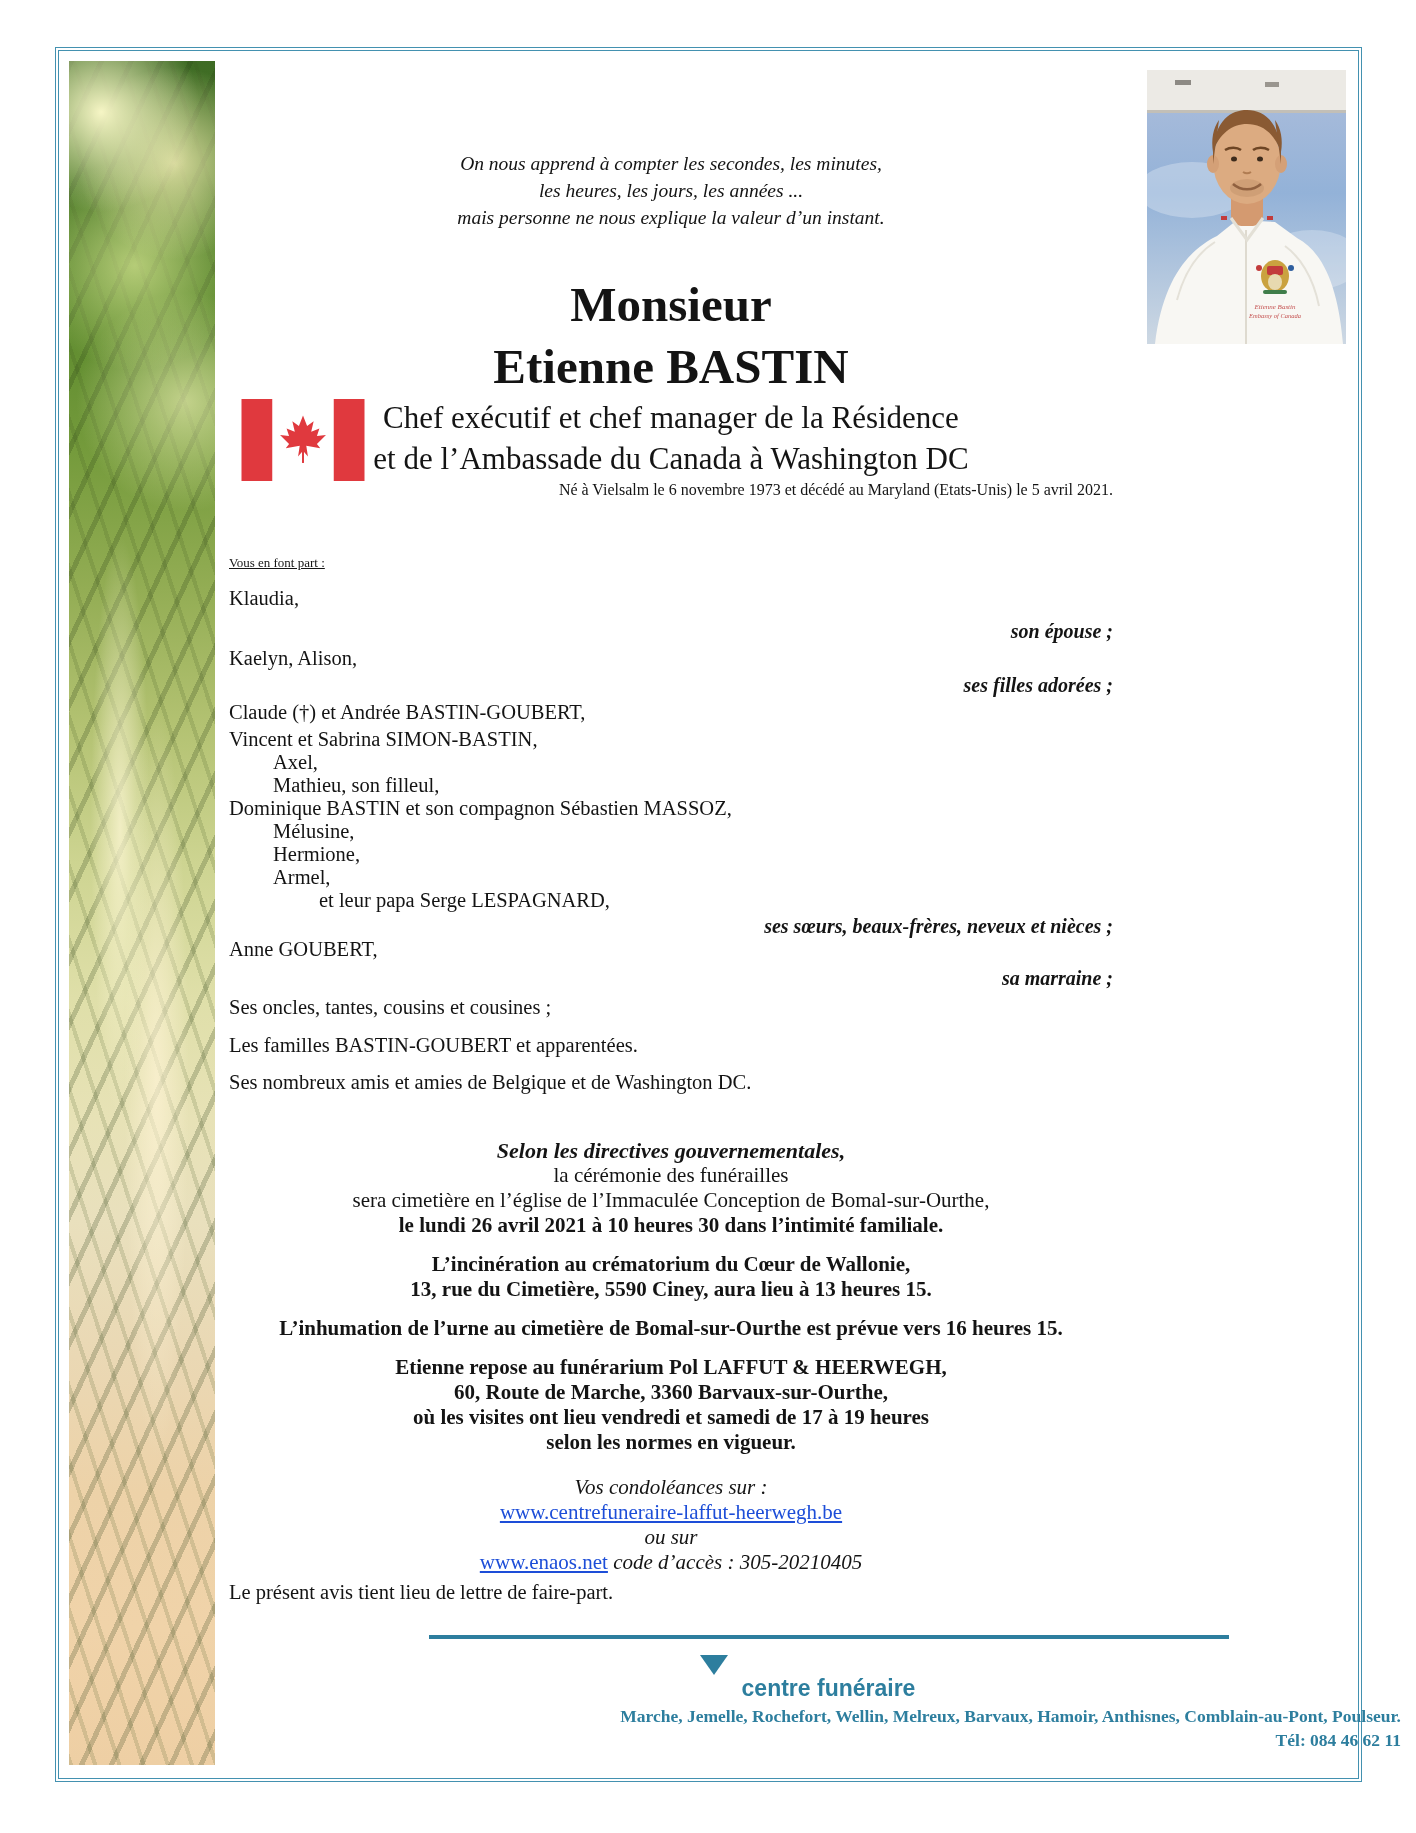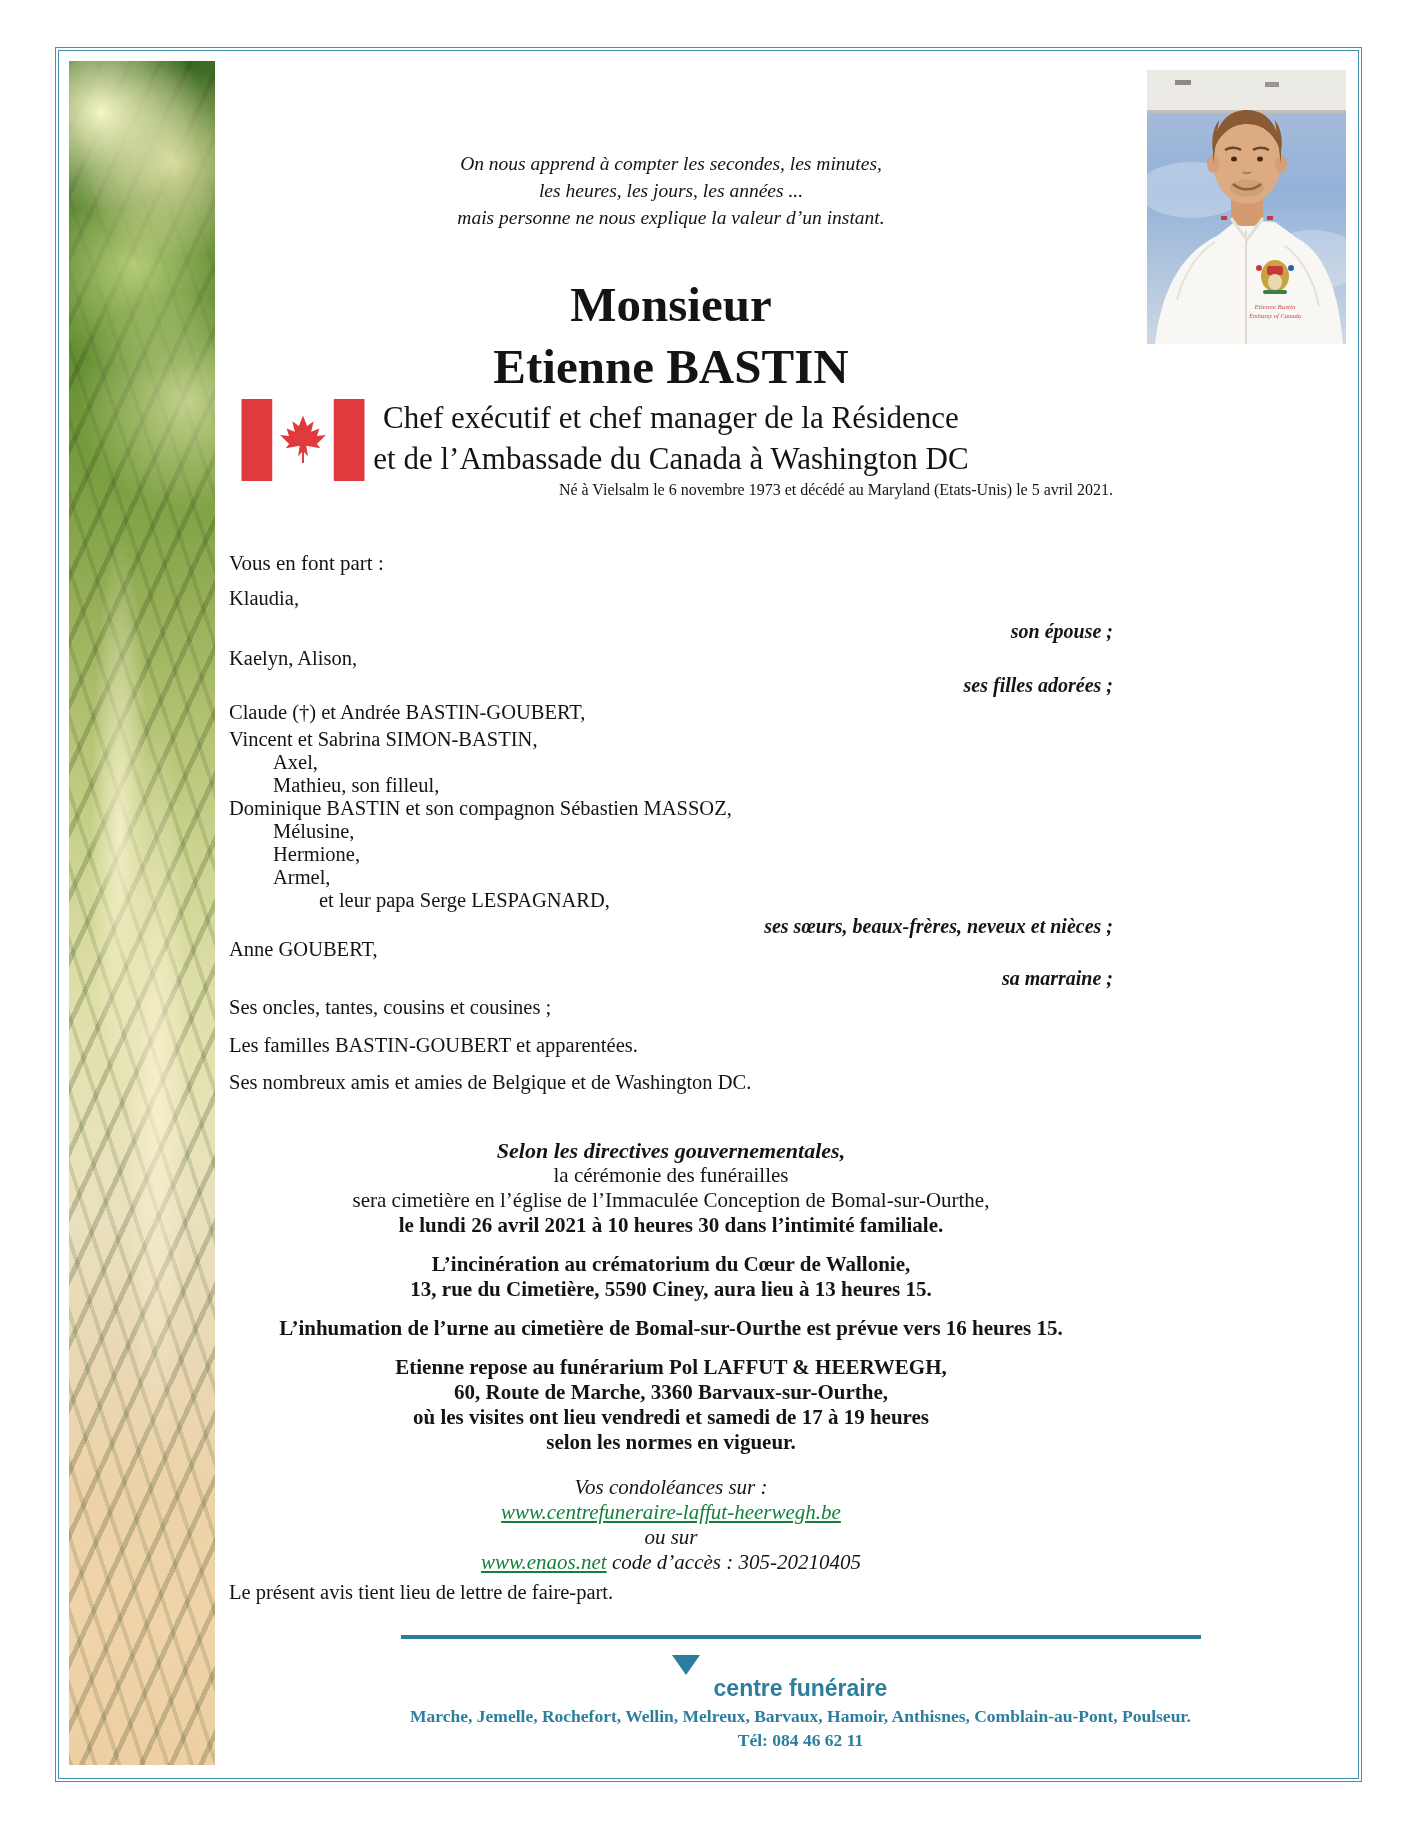--- a/index.html
+++ b/index.html
@@ -38,40 +38,40 @@
   .quote{position:absolute;top:102px;width:100%;text-align:center;
          font-style:italic;font-size:19.5px;line-height:27px;}
   .titleblock{position:absolute;top:226px;width:100%;text-align:center;
          font-weight:bold;font-size:49px;line-height:62px;}
   .roles{position:absolute;top:349px;width:100%;text-align:center;
          font-size:31px;line-height:41px;}
   .flag{position:absolute;left:12px;top:351px;width:124px;height:82px;}
   .life{position:absolute;top:433px;width:100%;text-align:right;font-size:16px;}
 
   .part{position:absolute;top:503px;width:100%;}
-  .part-intro{font-size:21px;line-height:24px;}
+  .part-intro{font-size:13px;line-height:24px;text-decoration:underline;}
   .fl{font-size:20.5px;line-height:23px;}
   .rel{text-align:right;font-style:italic;font-size:20px;font-weight:bold;}
   .ind1{padding-left:44px;}
   .ind2{padding-left:90px;}
   .mt3{margin-top:3px;}.mt4{margin-top:4px;}.mt6{margin-top:6px;}
   .mt10{margin-top:10px;}.mt12{margin-top:12px;}.mt14{margin-top:14px;}.mt15{margin-top:15px;}
 
   .ceremony{position:absolute;top:1090px;width:100%;text-align:center;
             font-size:21px;line-height:25px;}
   .cer-directive{font-weight:bold;font-style:italic;font-size:22px;}
   .b{font-weight:bold;}
   .it{font-style:italic;}
   .gap14{margin-top:14px;}
   .gap20{margin-top:20px;}
-  a.doc-link{color:#15803d;text-decoration:underline;font-style:italic;}
+  a.doc-link{color:#1d4ed8;text-decoration:underline;}
 
   .notice{position:absolute;top:1533px;width:100%;font-size:20.5px;}
 
-  .footerblock{position:absolute;left:172px;top:1587px;width:1145px;text-align:center;}
+  .footerblock{position:absolute;left:160px;top:1587px;width:1145px;text-align:right;padding-left:40px;}
   .divider{width:800px;height:4px;background:#2d7e9e;margin:0 auto;}
   .tri{width:0;height:0;border-left:14px solid transparent;border-right:14px solid transparent;
        border-top:20px solid #2d7e9e;margin:16px auto 0;transform:translateX(-115px);}
   .brandrow{margin-top:0;display:flex;justify-content:center;align-items:baseline;gap:14px;
             font-family:"Liberation Sans","DejaVu Sans",sans-serif;color:#2d7e9e;}
   .brand-prefix{font-size:23px;font-weight:600;}
   .brand-name{font-size:38px;font-weight:bold;letter-spacing:-0.5px;}
   .towns{margin-top:4px;font-size:17.5px;font-weight:bold;color:#2d7e9e;}
   .phone{margin-top:3px;font-size:17.5px;font-weight:bold;color:#2d7e9e;}
 </style>

